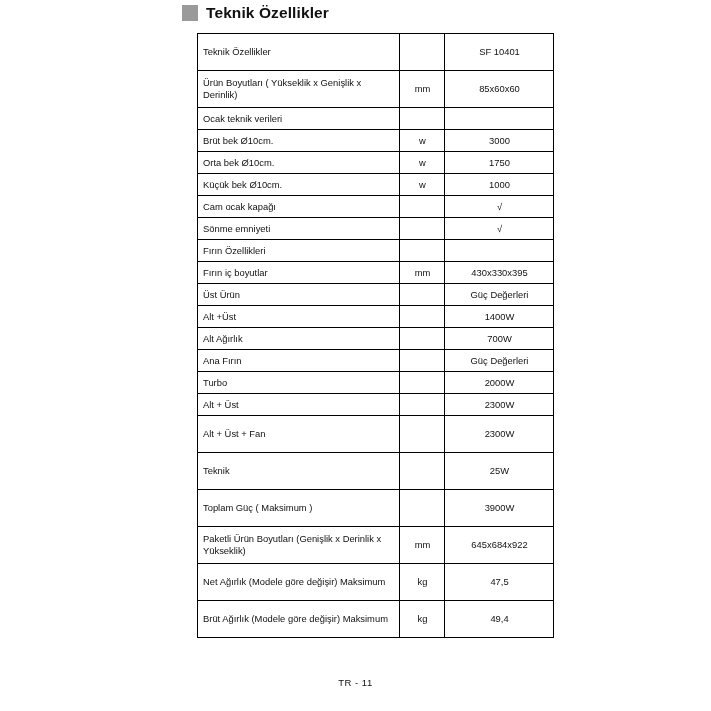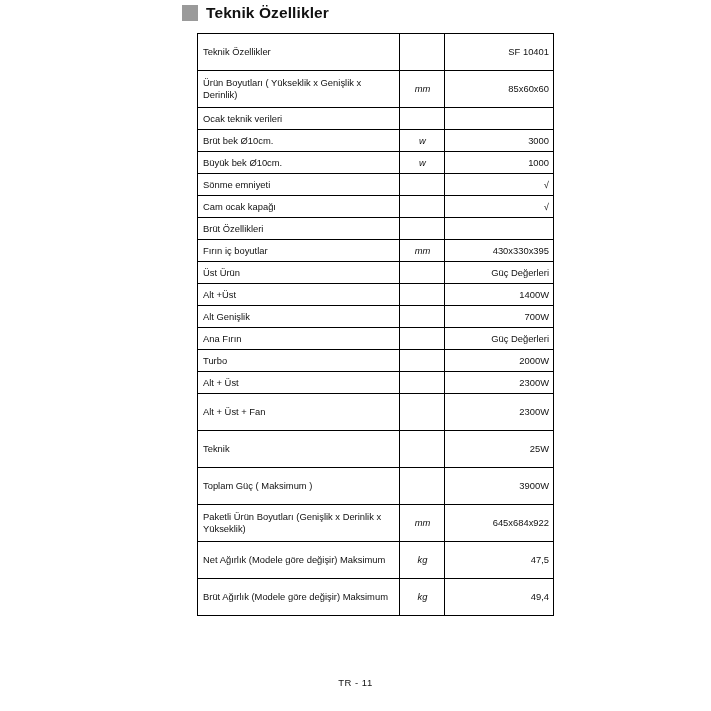--- a/index.html
+++ b/index.html
@@ -54,22 +54,22 @@
   table.spec td {
     border: 1px solid #000;
     font-size: 9.4px;
     line-height: 1.25;
     padding: 3px 4px 3px 5px;
     vertical-align: middle;
     color: #111;
     word-wrap: break-word;
   }
   td.c-label { width: 192px; text-align: left; }
-  td.c-unit  { width: 35px;  text-align: center; font-style: italic; }
-  td.c-value { width: 99px;  text-align: right; }
+  td.c-unit  { width: 35px;  text-align: center; }
+  td.c-value { width: 99px;  text-align: center; }
   tr.tall td { height: 30px; }
   tr.norm td { height: 15px; }
   .check { font-size: 11px; }
   .footer {
     position: absolute;
     left: 0;
     top: 677px;
     width: 711px;
     text-align: center;
     font-size: 9.5px;
@@ -103,56 +103,61 @@
         <td class="c-label">Ocak teknik verileri</td>
         <td class="c-unit"></td>
         <td class="c-value"></td>
       </tr>
       <tr class="norm">
         <td class="c-label">Brüt bek Ø10cm.</td>
         <td class="c-unit">w</td>
         <td class="c-value">3000</td>
       </tr>
       <tr class="norm">
-        <td class="c-label">Büyük bek Ø10cm.</td>
+        <td class="c-label">Orta bek Ø10cm.</td>
+        <td class="c-unit">w</td>
+        <td class="c-value">1750</td>
+      </tr>
+      <tr class="norm">
+        <td class="c-label">Küçük bek Ø10cm.</td>
         <td class="c-unit">w</td>
         <td class="c-value">1000</td>
       </tr>
       <tr class="norm">
+        <td class="c-label">Cam ocak kapağı</td>
+        <td class="c-unit"></td>
+        <td class="c-value check">√</td>
+      </tr>
+      <tr class="norm">
         <td class="c-label">Sönme emniyeti</td>
         <td class="c-unit"></td>
         <td class="c-value check">√</td>
       </tr>
       <tr class="norm">
-        <td class="c-label">Cam ocak kapağı</td>
-        <td class="c-unit"></td>
-        <td class="c-value check">√</td>
-      </tr>
-      <tr class="norm">
-        <td class="c-label">Brüt Özellikleri</td>
+        <td class="c-label">Fırın Özellikleri</td>
         <td class="c-unit"></td>
         <td class="c-value"></td>
       </tr>
       <tr class="norm">
         <td class="c-label">Fırın iç boyutlar</td>
         <td class="c-unit">mm</td>
         <td class="c-value">430x330x395</td>
       </tr>
       <tr class="norm">
         <td class="c-label">Üst Ürün</td>
         <td class="c-unit"></td>
         <td class="c-value">Güç Değerleri</td>
       </tr>
       <tr class="norm">
         <td class="c-label">Alt  +Üst</td>
         <td class="c-unit"></td>
         <td class="c-value">1400W</td>
       </tr>
       <tr class="norm">
-        <td class="c-label">Alt  Genişlik</td>
+        <td class="c-label">Alt  Ağırlık</td>
         <td class="c-unit"></td>
         <td class="c-value">700W</td>
       </tr>
       <tr class="norm">
         <td class="c-label">Ana Fırın</td>
         <td class="c-unit"></td>
         <td class="c-value">Güç Değerleri</td>
       </tr>
       <tr class="norm">
         <td class="c-label">Turbo</td>

